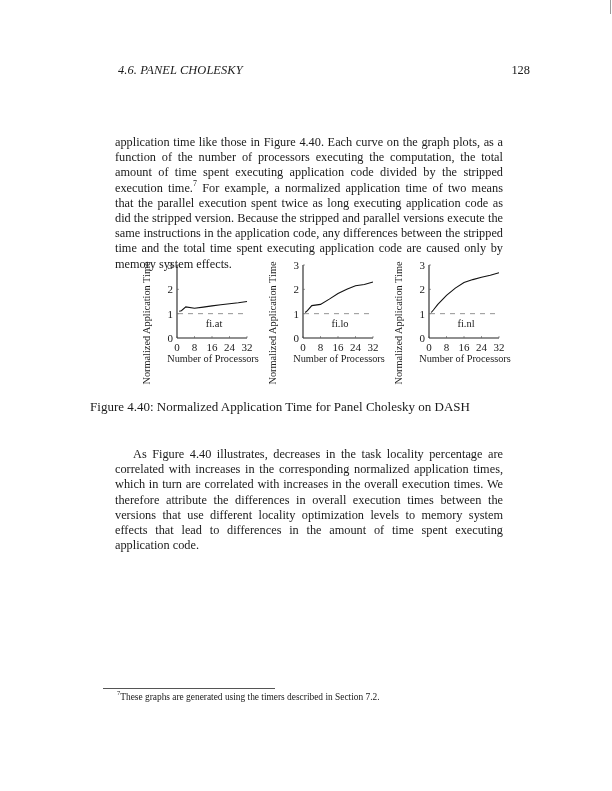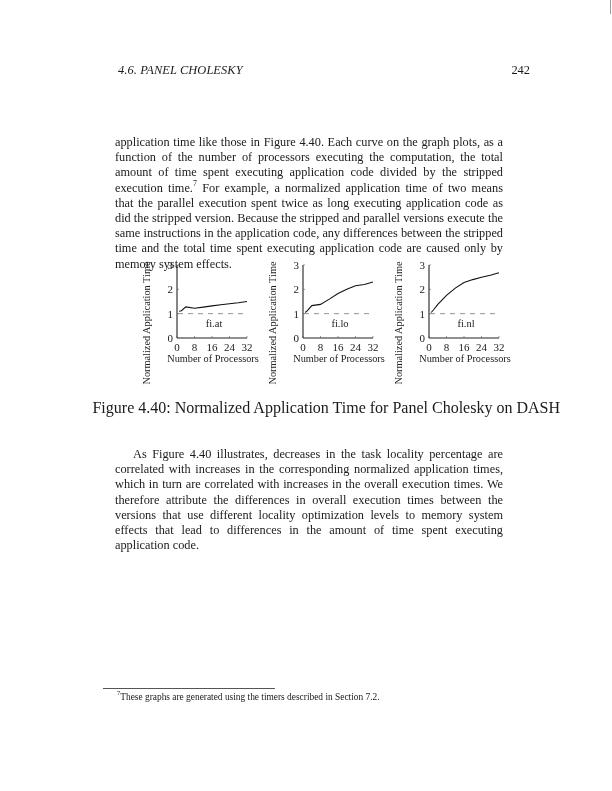--- a/index.html
+++ b/index.html
@@ -12,34 +12,34 @@
   .running-head .page { position: absolute; right: 0; top: 0; }
   .para { position: absolute; left: 103px; width: 412px; font-size: 12.3px; line-height: 15.2px;
           text-align: justify; }
   .para p { margin: 12px; }
   .p1 { top: 123px; }
   .p2 { top: 435px; }
   .p2 p { text-indent: 18px; }
   sup { font-size: 8px; line-height: 0; position: relative; top: -1px; vertical-align: super; }
   .figure { position: absolute; left: 0; top: 250px; width: 612px; height: 145px; }
   .figure svg { position: absolute; left: 0; top: 0; }
-  .caption { position: absolute; top: 399px; left: 0; width: 560px; text-align: right; font-size: 16px; }
+  .caption { position: absolute; top: 399px; left: 0; width: 560px; text-align: center; font-size: 13px; }
   .fn-rule { position: absolute; left: 103px; top: 688px; width: 172px; height: 1px; background: #555; }
   .footnote { position: absolute; left: 117px; top: 692px; font-size: 9.4px; }
   .footnote sup { font-size: 6.5px; }
   svg text { font-family: "Liberation Serif", "DejaVu Serif", serif; fill: #1a1a1a; }
 </style>
 </head>
 <body>
 
 <div class="edge-line"></div>
 
 <div class="running-head">
   <span class="title">4.6.   PANEL CHOLESKY</span>
-  <span class="page">242</span>
+  <span class="page">128</span>
 </div>
 
 <div class="para p1">
   <p><span>application time like those in Figure 4.40. Each curve on the graph plots, as a function of the number of processors executing the computation, the total amount of time spent executing application code divided by the stripped execution time.</span><sup>7</sup><span> For example, a normalized application time of two means that the parallel execution spent twice as long executing application code as did the stripped version. Because the stripped and parallel versions execute the same instructions in the application code, any differences between the stripped time and the total time spent executing application code are caused only by memory system effects.</span></p>
 </div>
 
 <div class="figure">
   <svg id="fig-svg" width="612" height="145">
       <g>
         <line x1="177" y1="15" x2="177" y2="88" stroke="#222" stroke-width="1.1"></line>

